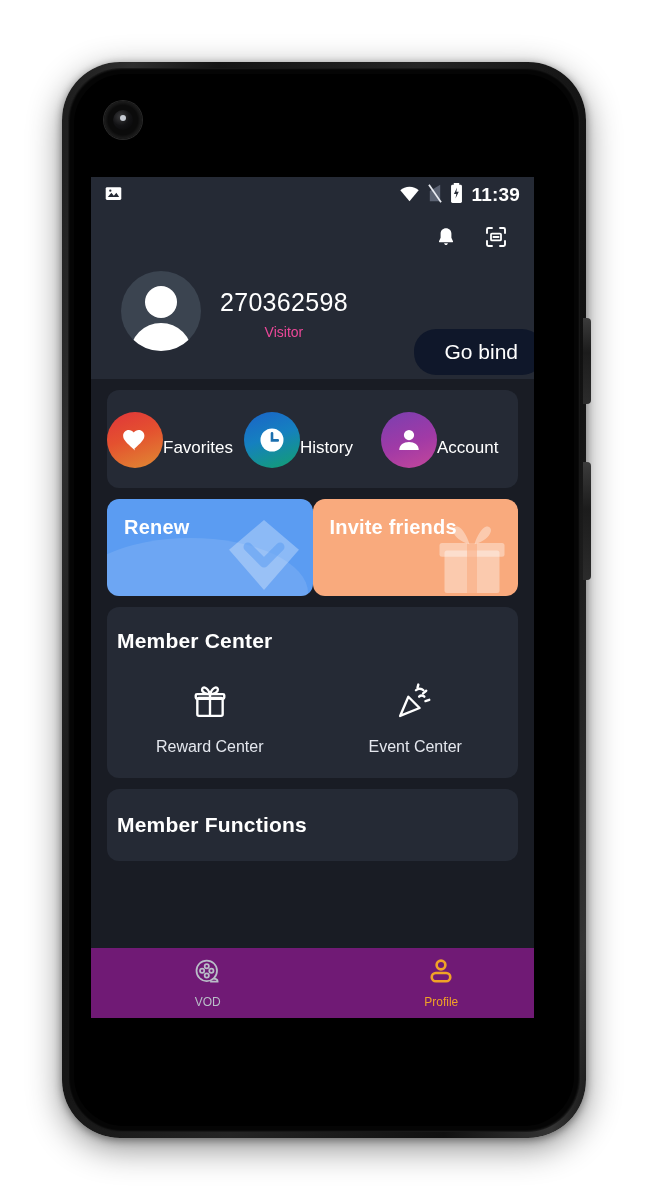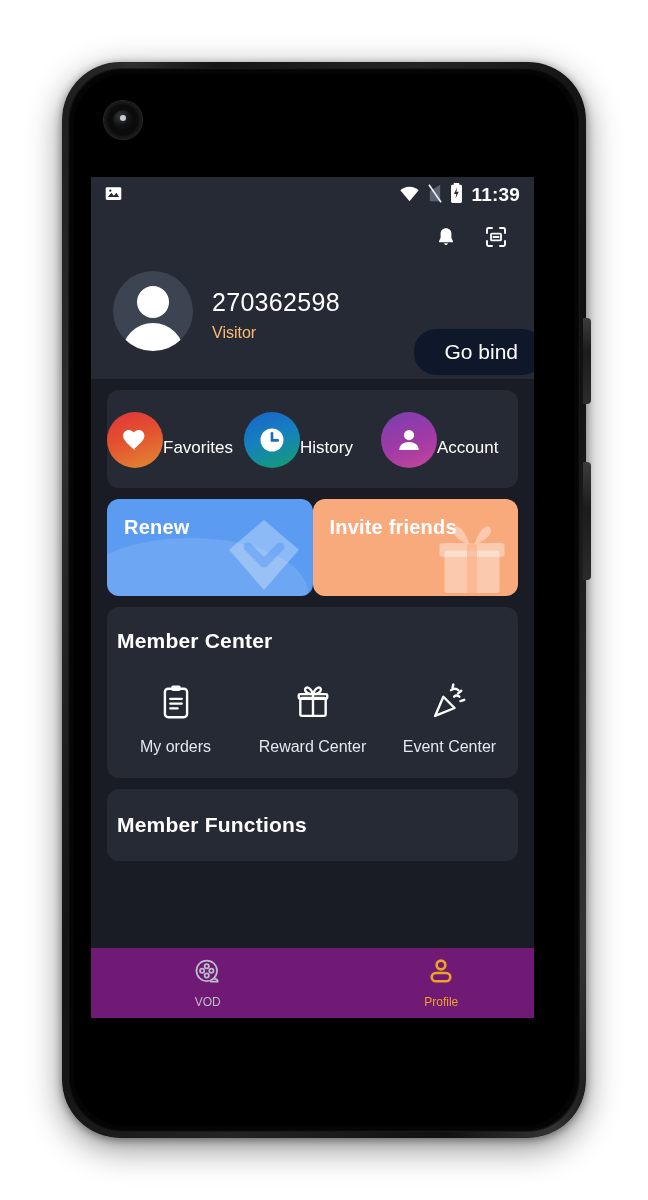--- a/index.html
+++ b/index.html
@@ -65,38 +65,38 @@
   
   .header-row{
     height:48px; background:#252a35;
     display:flex; align-items:center; justify-content:flex-end; gap:26px;
     padding-right:26px;
   }
   .hdr-icon{ width:24px; height:24px; display:block; cursor:pointer; }
 
   
   .profile{
-    background:#252a35; padding:10px 0 26px 0;
+    background:#252a35; padding:10px 0 26px 8px;
     display:flex; align-items:flex-start; position:relative; height:118px;
   }
   .avatar{
     width:80px; height:80px; border-radius:50%; background:#3b4450;
     margin-left:22px; overflow:hidden; position:relative; flex:none;
   }
   .av-head{
     position:absolute; left:50%; top:15px; transform:translateX(-50%);
     width:32px; height:32px; border-radius:50%; background:#fff;
   }
   .av-body{
     position:absolute; left:50%; top:52px; transform:translateX(-50%);
     width:62px; height:44px; border-radius:31px 31px 0 0; background:#fff;
   }
   .pinfo{ margin-left:19px; padding-top:17px; }
   .pname{ color:#fff; font-size:25px; font-weight:400; letter-spacing:.3px; }
-  .prole{ color:#fdba74; font-size:16px; margin-top:7px; }
+  .prole{ color:#ec4899; font-size:14px; margin-top:7px;text-align:center; }
   .bindbtn{
     position:absolute; right:-10px; top:68px;
     background:#0f172a; color:#fff; font-size:21px; font-weight:400;
     padding:11px 26px 11px 30px; border-radius:22px;
     border:none; cursor:pointer; white-space:nowrap;
   }
 
   
   .card{ background:#252a35; border-radius:12px; margin:0 16px; }
 
@@ -283,30 +283,20 @@
           </svg>
         </span>
       </div>
     </div>
 
     <div class="card mcard">
       <div class="sec-title">Member Center</div>
       <div class="mrow">
         <div class="mitem">
           <span>
-            <svg width="38" height="38" viewBox="0 0 24 24" fill="none" stroke="#fff" stroke-width="1.5" stroke-linecap="round" stroke-linejoin="round">
-              <rect x="5" y="3.6" width="14" height="18" rx="2"></rect>
-              <rect x="9" y="1.6" width="6" height="3.4" rx="1.1" fill="#fff" stroke="none"></rect>
-              <path d="M8.4 10h7.2M8.4 13h7.2M8.4 16h4.6"></path>
-            </svg>
-          </span>
-          <span class="mitem-label">My orders</span>
-        </div>
-        <div class="mitem">
-          <span>
             <svg width="38" height="38" viewBox="0 0 24 24" fill="none" stroke="#fff" stroke-width="1.5" stroke-linejoin="round">
               <rect x="4" y="9.4" width="16" height="11.4" rx="1"></rect>
               <rect x="3" y="7" width="18" height="3" rx=".8"></rect>
               <path d="M12 7v13.8"></path>
               <path d="M12 7c-2.4 0-5-1-5-2.7C7 3.1 8 2.6 9 3c1.4.6 2.4 2.3 3 4z"></path>
               <path d="M12 7c2.4 0 5-1 5-2.7 0-1.2-1-1.7-2-1.3-1.4.6-2.4 2.3-3 4z"></path>
             </svg>
           </span>
           <span class="mitem-label">Reward Center</span>
         </div>

